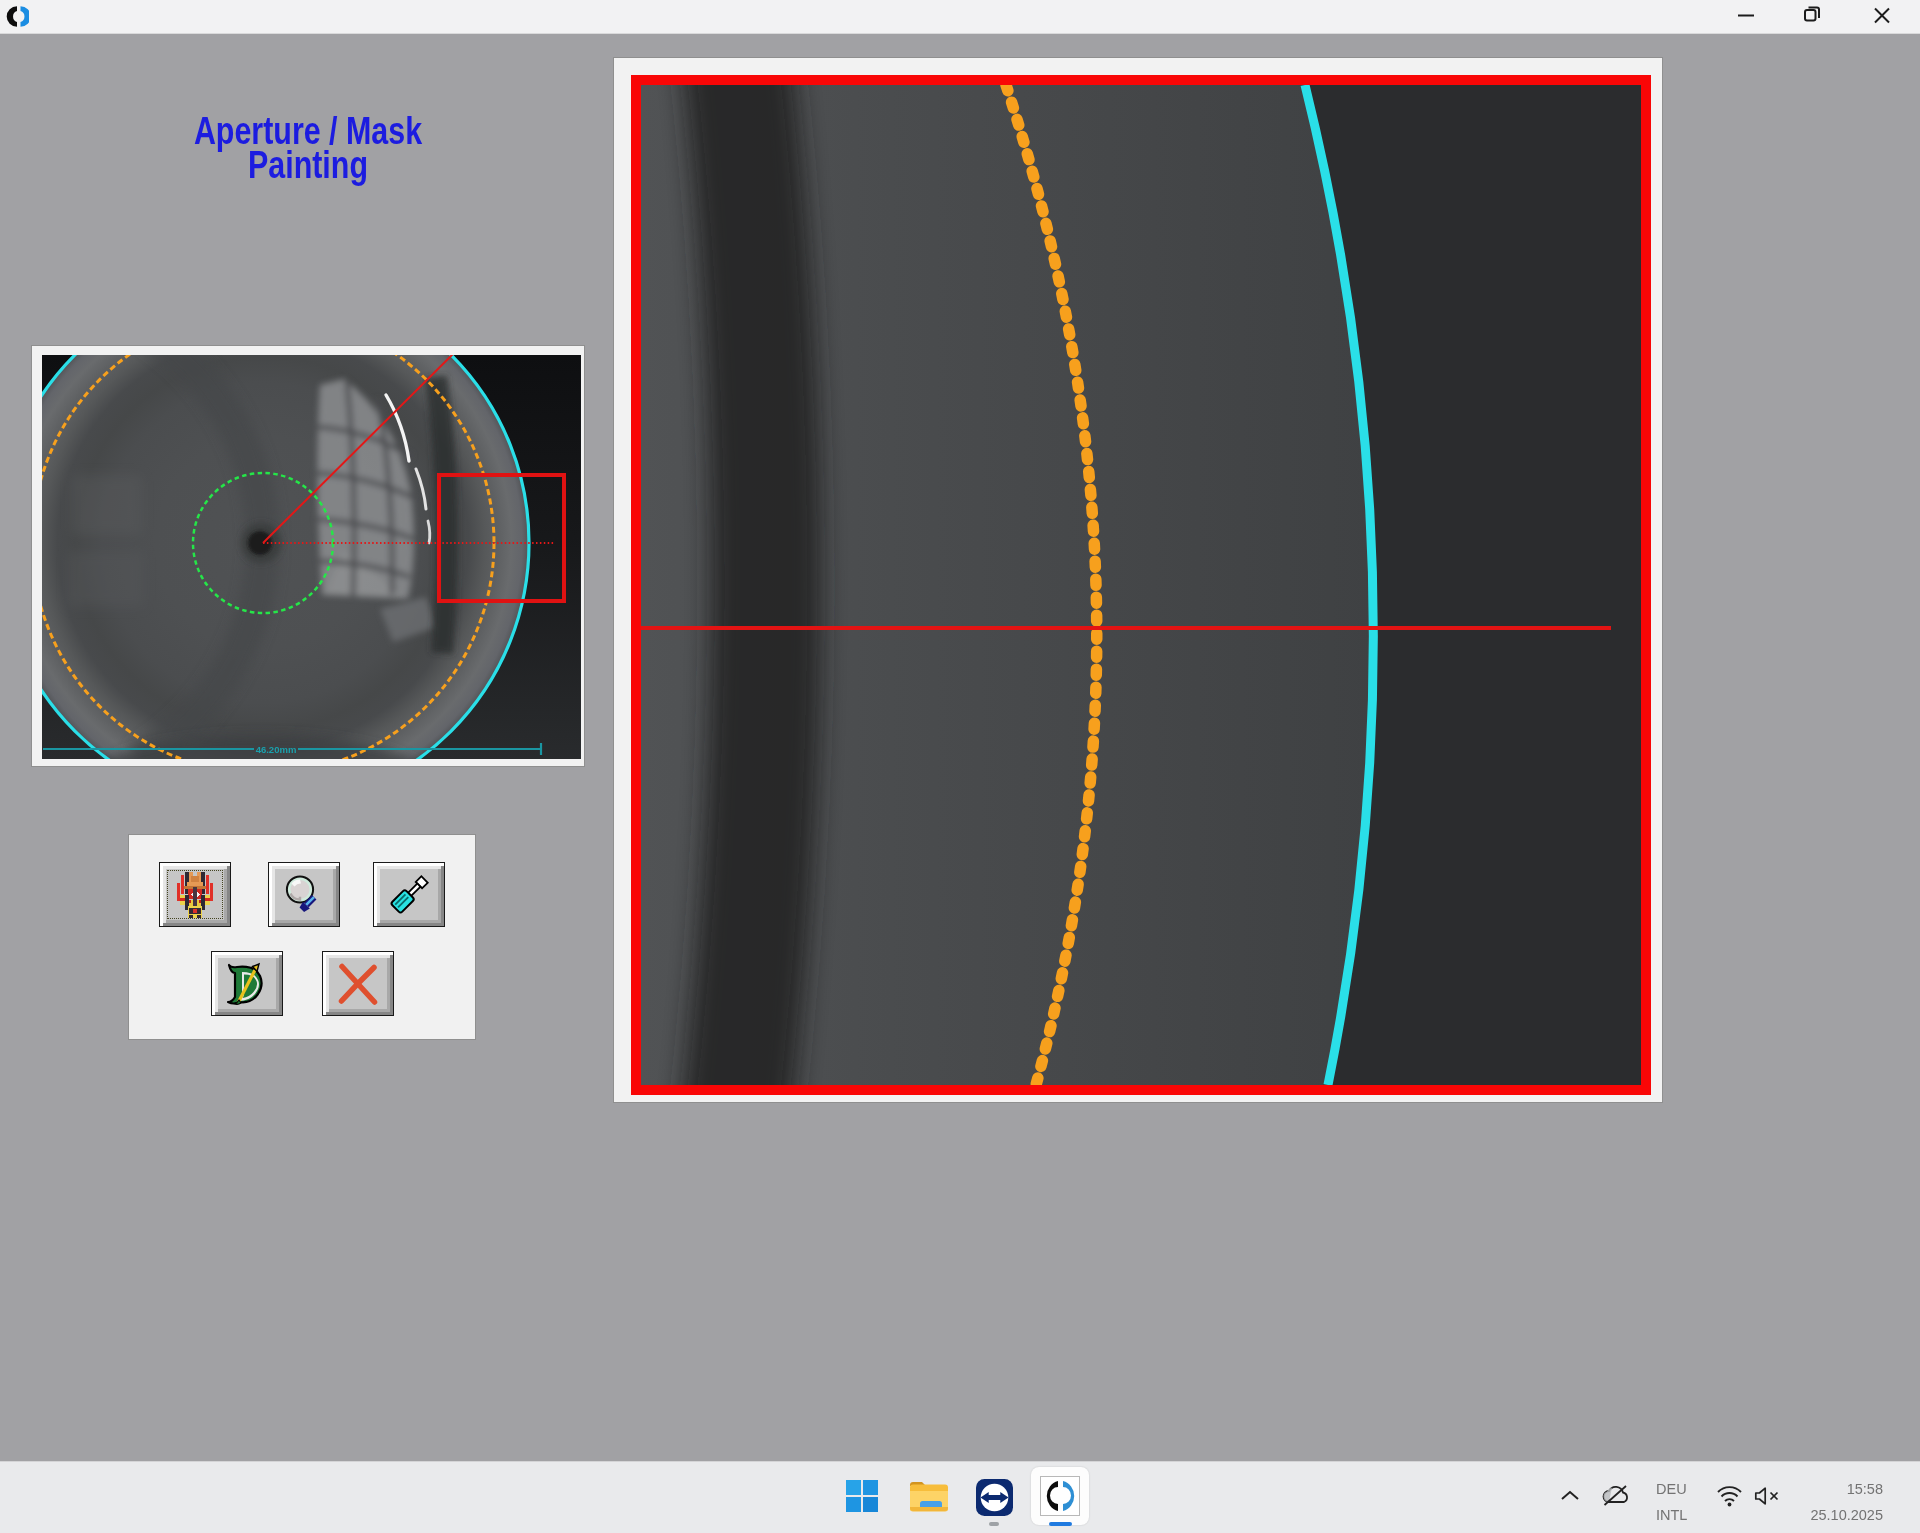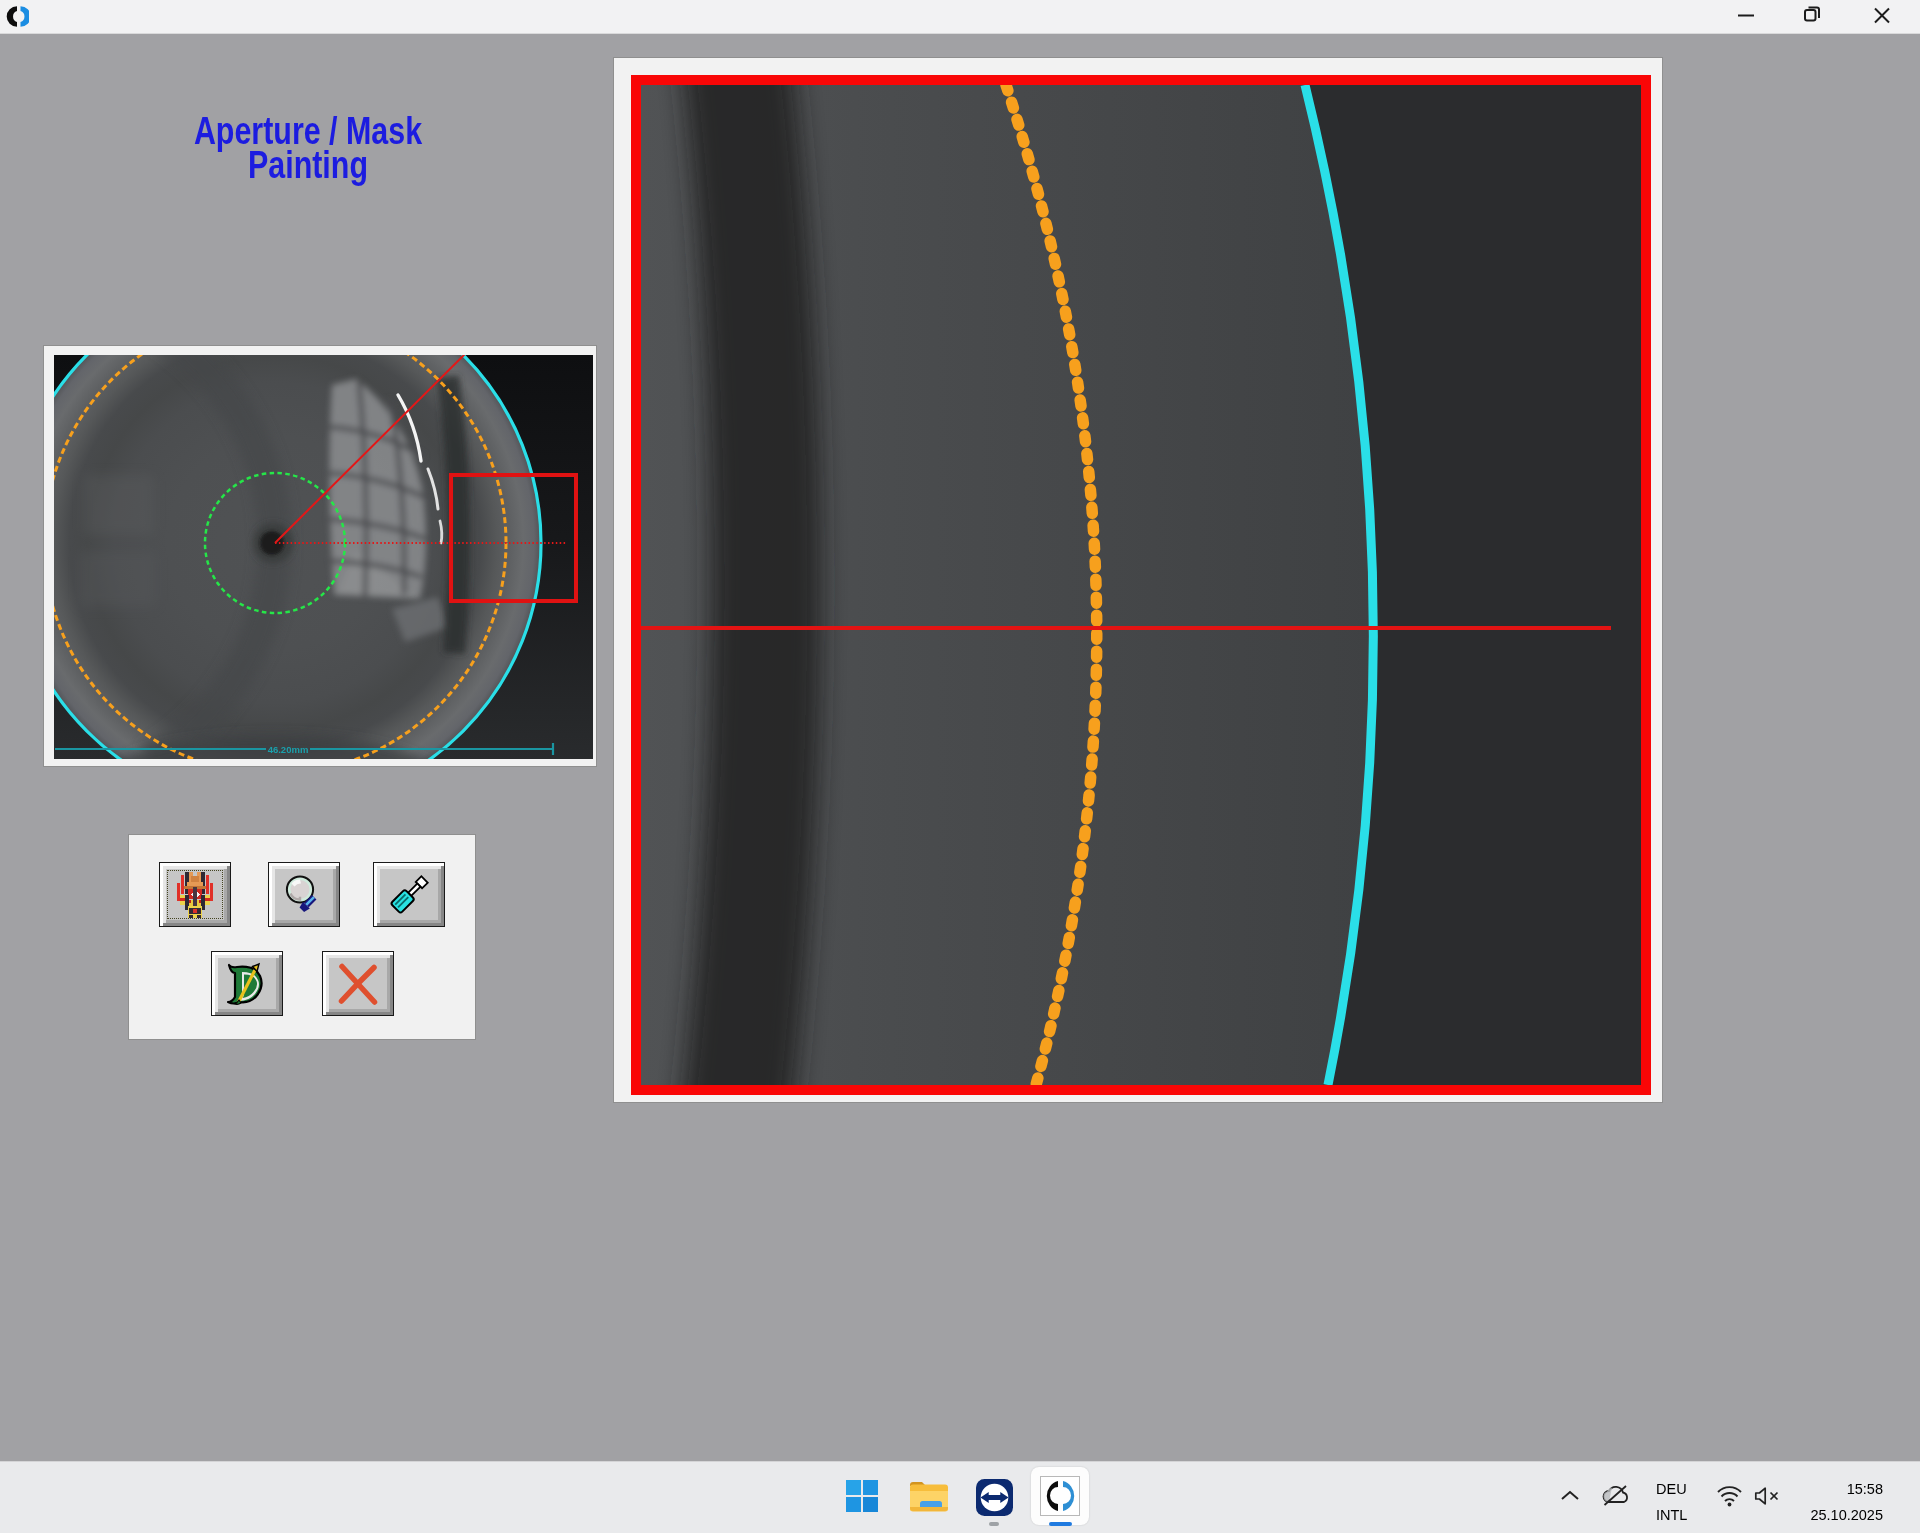--- a/index.html
+++ b/index.html
@@ -6,38 +6,38 @@
   body{width:1920px;height:1533px;position:relative;overflow:hidden;
        background:#a1a1a4;font-family:"Liberation Sans",sans-serif;}
   .abs{position:absolute;}
   
   #titlebar{left:0;top:0;width:1920px;height:33px;background:#f2f2f3;border-bottom:1px solid #d9d9da;}
   
   #heading{left:128px;top:114px;width:360px;text-align:center;color:#1c1ce0;
            font-weight:bold;font-size:39px;line-height:34px;transform:scaleX(0.78);transform-origin:50% 0;}
   
   .panel{background:#f2f2f2;border:1px solid #8f8f8f;box-sizing:border-box;}
-  #leftpanel{left:43px;top:345px;width:554px;height:422px;}
+  #leftpanel{left:31px;top:345px;width:554px;height:422px;}
   #leftimg{left:10px;top:9px;width:539px;height:404px;}
   #btnpanel{left:128px;top:834px;width:348px;height:206px;background:#f1f1f1;}
   #rightpanel{left:613px;top:57px;width:1050px;height:1046px;}
   #redframe{left:17px;top:17px;width:1000px;height:1000px;border:10px solid #f90606;}
   #rightimg{left:27px;top:27px;width:1000px;height:1000px;}
   
   .btn{position:absolute;width:70px;height:63px;background:#c6c6c6;border:1px solid #1a1a1a;
        box-shadow:inset 3px 3px 0 #ffffff,inset -3px -3px 0 #868686,inset 6px 6px 0 #e6e6e6,inset -6px -6px 0 #a8a8a8;}
   .btn svg{position:absolute;left:50%;top:50%;transform:translate(-50%,-50%);}
   #b1{left:30px;top:27px;} #b2{left:139px;top:27px;} #b3{left:244px;top:27px;}
   #b4{left:82px;top:116px;} #b5{left:193px;top:116px;}
   #b1 .focus{position:absolute;left:7px;top:7px;right:7px;bottom:7px;border:1px dotted #444422;}
   
   #taskbar{left:0;top:1461px;width:1920px;height:72px;background:#e9eaec;border-top:1px solid #d4d4d6;}
   .tbicon{position:absolute;top:19px;}
   #appactive{position:absolute;left:1031px;top:5px;width:58px;height:58px;background:#fdfdfd;border-radius:8px;box-shadow:0 0 2px rgba(0,0,0,.15);}
-  .tray{position:absolute;color:#000000;font-size:14px;}
+  .tray{position:absolute;color:#737373;font-size:14px;}
 </style>
 </head>
 <body>
 <div class="abs" id="titlebar">
   <svg class="abs" style="left:5px;top:3px" width="24" height="27" viewBox="0 0 24 27">
     <path d="M12,3.2 A10.2,10.2 0 0 0 12,23.8 L12,19 A5.8,5.8 0 0 1 12,8 Z" fill="#0d0d0d"></path>
     <path d="M12,3.2 A10.2,10.2 0 0 1 12,23.8 L12,19 A5.8,5.8 0 0 0 12,8 Z" fill="#1b8de2" transform="translate(3.5,0)"></path>
   </svg>
   <svg class="abs" style="left:1730px;top:0" width="190" height="33" viewBox="0 0 190 33">
     <line x1="8" y1="15.5" x2="24" y2="15.5" stroke="#1c1c1c" stroke-width="2"></line>

